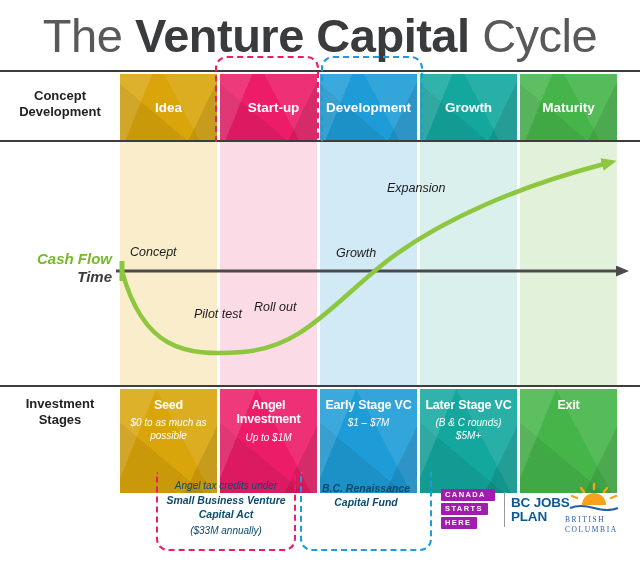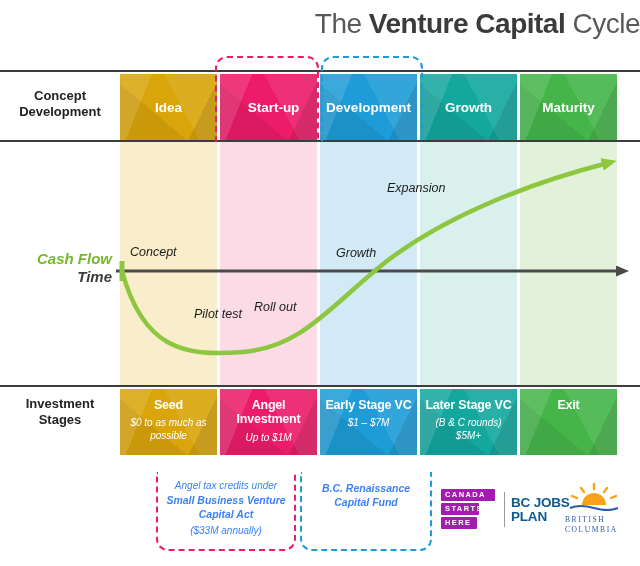--- a/index.html
+++ b/index.html
@@ -1,21 +1,21 @@
 <!DOCTYPE html>
 <html><head>
 <meta charset="utf-8">
 <style>
   * { margin:0; padding:0; box-sizing:border-box; }
   html,body { background:#fff; }
   body { font-family:"Liberation Sans", sans-serif; }
   .canvas { position:relative; width:640px; height:566px; background:#fff; overflow:hidden; }
 
-  .title { position:absolute; top:8px; left:0; width:100%; text-align:right;
-           font-size:28px; color:#59595b; letter-spacing:-0.5px; }
+  .title { position:absolute; top:8px; left:0; width:100%; text-align:center;
+           font-size:47px; color:#59595b; letter-spacing:-0.5px; }
   .title b { color:#3a3b3d; font-weight:bold; }
 
   .hline { position:absolute; left:0; width:640px; background:#3d3d3d; z-index:2; }
 
   .colw { width:97px; }
 
   
   .tint { position:absolute; top:142px; height:243px; background:var(--t); z-index:1; }
 
   
@@ -41,29 +41,29 @@
 
   .clabel { position:absolute; font-style:italic; font-size:12.5px; color:#1c1c1c; z-index:4; }
 
   svg.overlay { position:absolute; top:0; left:0; z-index:3; pointer-events:none; }
 
   
   .bracket { position:absolute; top:56px; height:86px; border:2px dashed var(--c);
              border-bottom:none; border-radius:12px 12px 0 0; z-index:5; }
 
   
-  .stage { top:389px; height:66px; z-index:2; text-align:center; color:#fff; }
+  .stage { top:389px; height:104px; z-index:2; text-align:center; color:#fff; }
   .stage .inner { position:relative; z-index:1; padding:9px 2px 0; }
   .stitle { font-weight:bold; font-size:12.5px; line-height:1.15; letter-spacing:-0.2px; }
   .ssub { font-style:italic; font-size:10px; margin-top:4px; line-height:1.3; padding:0 5px; }
 
   
   .note { position:absolute; top:472px; height:79px; border:2px dashed var(--c);
           border-top:none; border-radius:0 0 12px 12px; z-index:5;
-          text-align:center; color:#3b82f6; padding:7px 8px 0; }
+          text-align:center; color:#0c4a6e; padding:7px 8px 0; }
   .note .ntext { font-size:10px; font-style:italic; line-height:1.35; }
   .note b { font-size:10px; }
   .nblock { display:block; margin-top:2px; }
   .note .nbold { font-weight:bold; font-size:10.5px; }
 
   
   .canada-logo { position:absolute; display:flex; flex-direction:column; gap:2px; z-index:6; }
   .cblock { background:#a21caf; color:#fff; font-weight:bold; font-size:7.5px;
             letter-spacing:1.4px; padding:2px 4px; height:12px; line-height:8px; border-radius:1px; }
   .vdivider { position:absolute; width:1px; background:#9a9a9a; z-index:6; }
@@ -184,21 +184,21 @@
     </div>
   </div>
   <div class="note" style="left: 300px; width: 132px; --c: #1E9CD7; --t: #D2E9F6;">
     <div class="ntext">
       <b class="nbold nblock">B.C. Renaissance Capital Fund</b>
     </div>
   </div>
 
   <div class="canada-logo" style="left:441px;top:489px">
     <div class="cblock" style="width:54px"><span>CANADA</span></div>
-    <div class="cblock" style="width:38px"><span>STARTS</span></div>
+    <div class="cblock" style="width:47px"><span>STARTS</span></div>
     <div class="cblock" style="width:36px"><span>HERE</span></div>
   </div>
   <div class="vdivider" style="left:504px;top:492px;height:35px"></div>
   <div class="bcjobs" style="left:511px;top:496px">
     <div>BC JOBS</div>
     <div>PLAN</div>
   </div>
   <div class="bclogo" style="left:565px;top:481px">
     <svg width="58" height="30" viewBox="0 0 58 30">
       <g stroke="#F8A11B" stroke-width="2.4" stroke-linecap="round">

